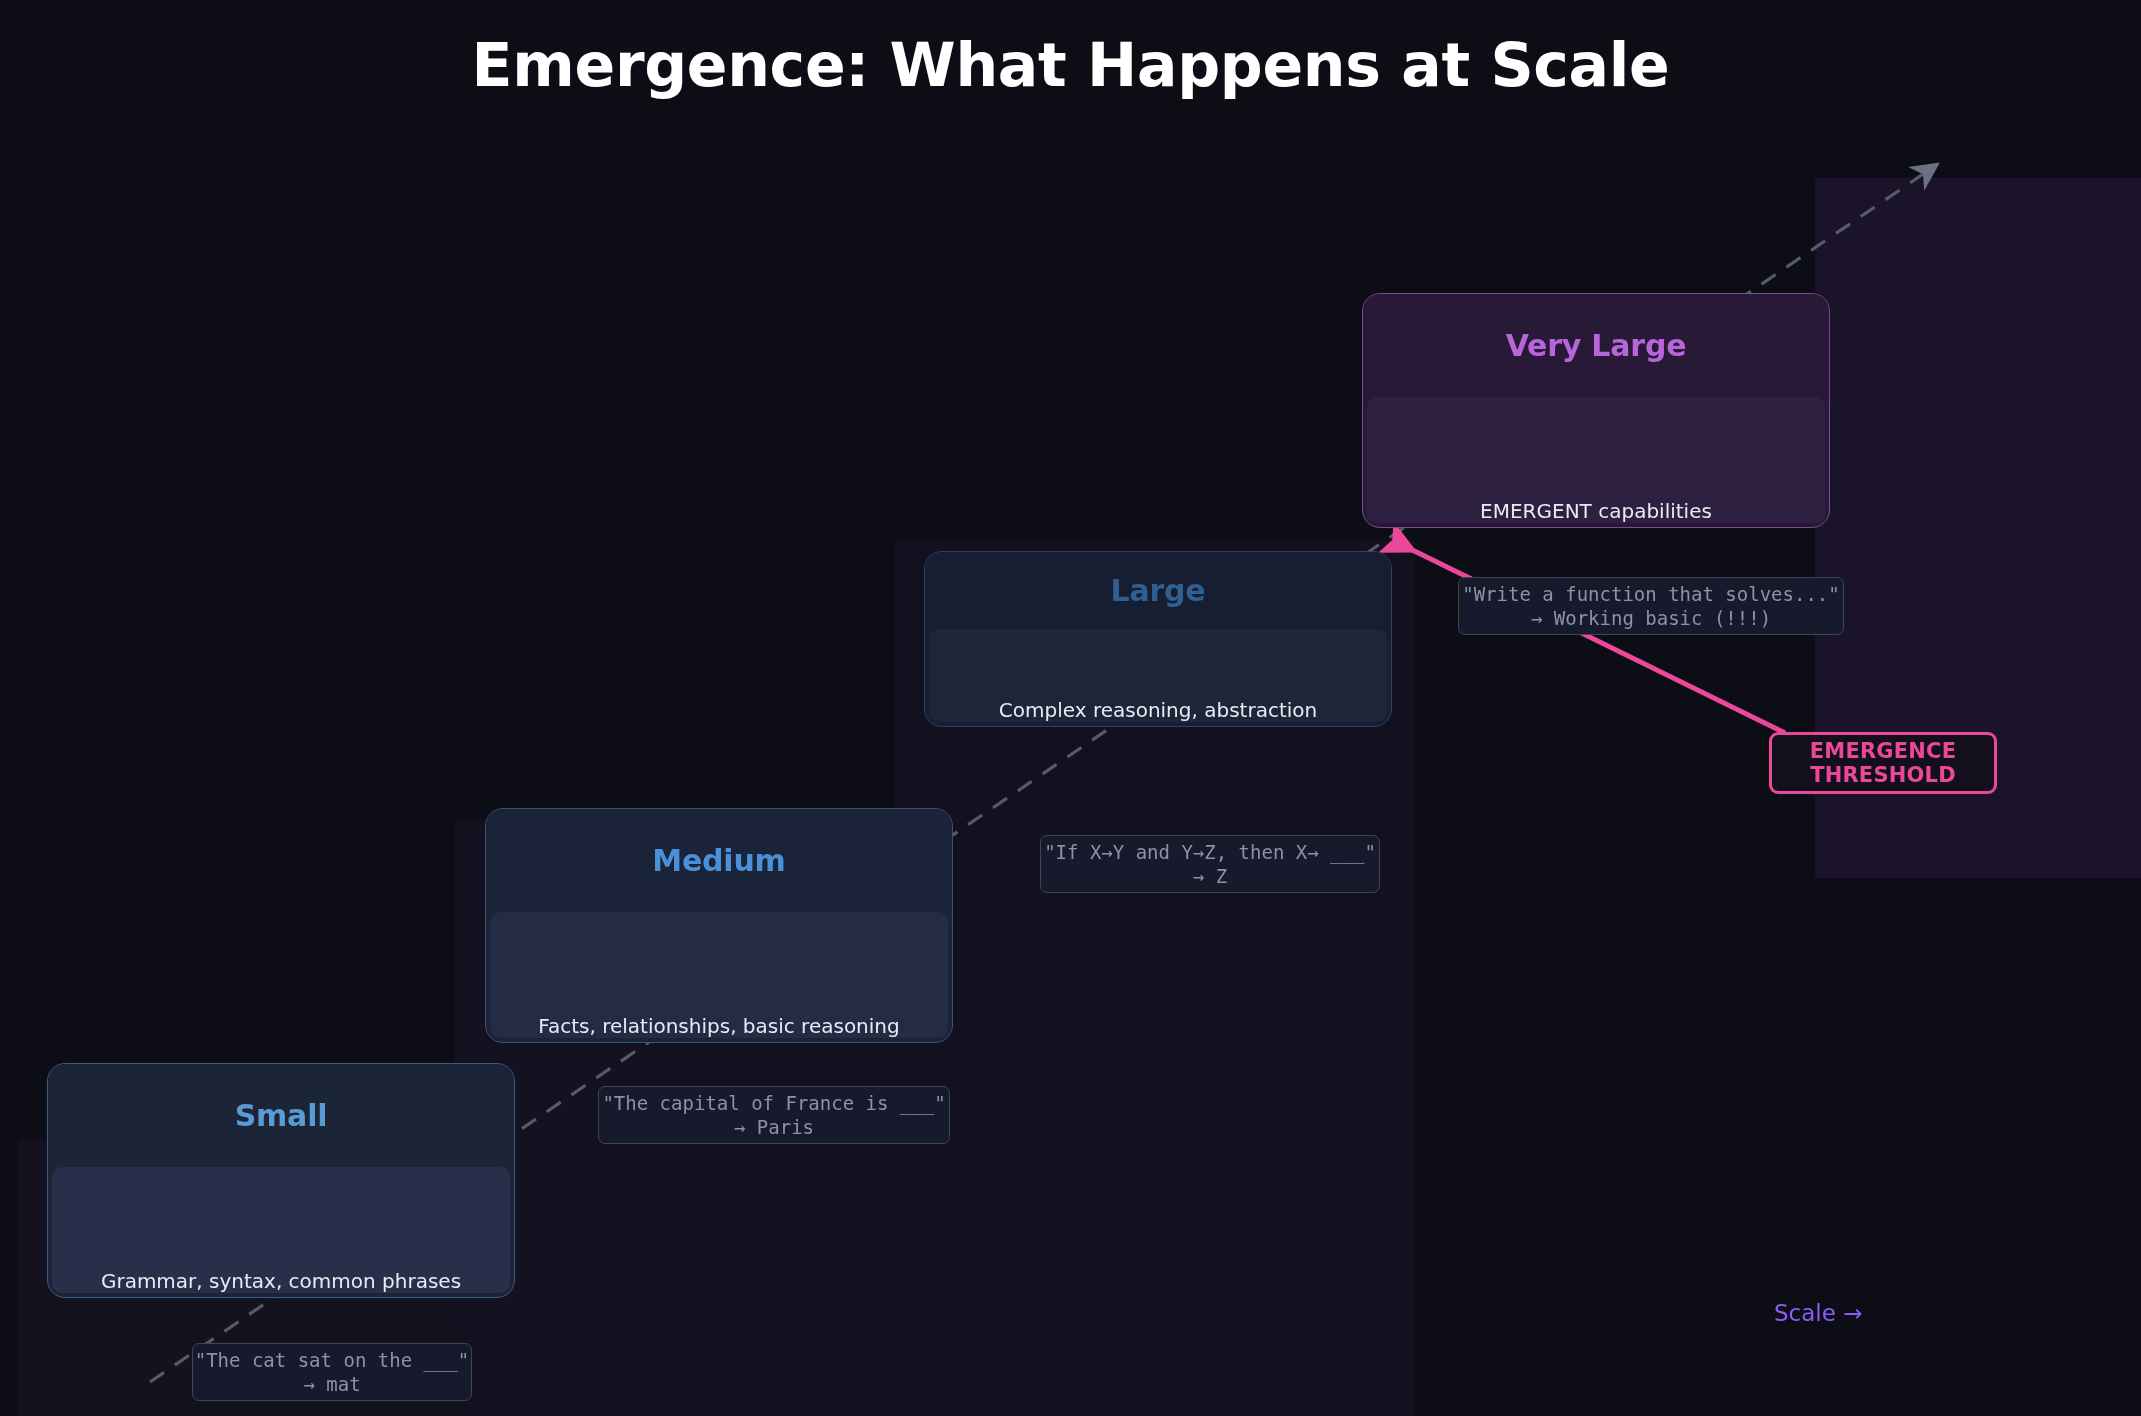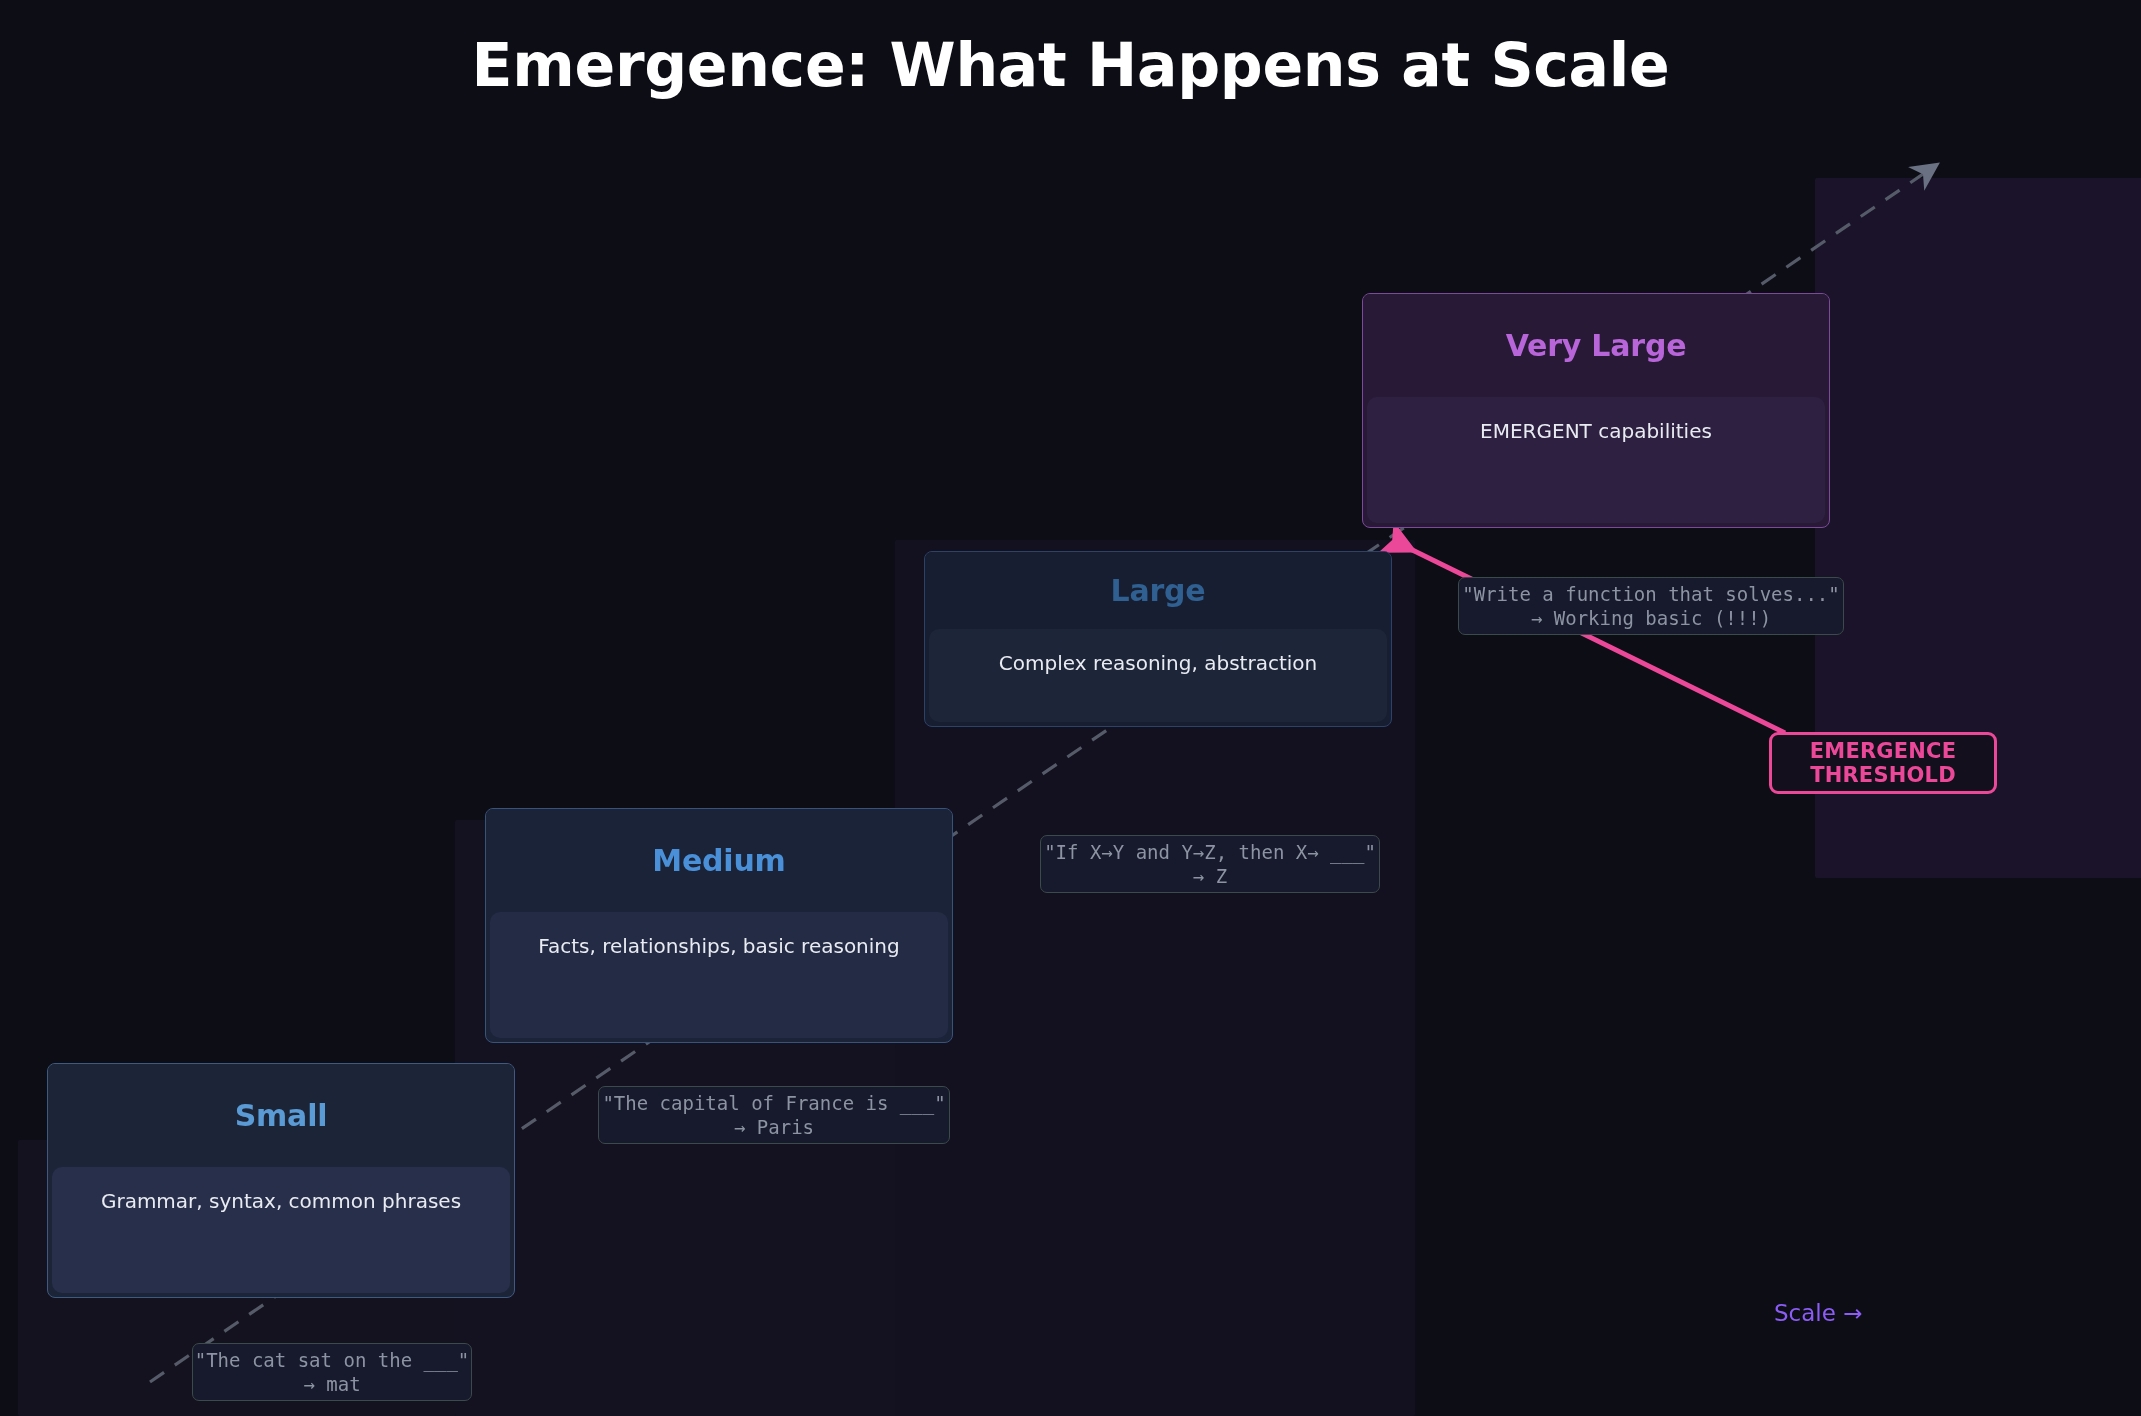--- a/index.html
+++ b/index.html
@@ -43,21 +43,21 @@
     left: 0;
     top: 0;
     width: 2141px;
     height: 1416px;
     pointer-events: none;
   }
 
   
   .tier-card {
     position: absolute;
-    border-radius: 8px;
+    border-radius: 18px;
     border: 1.5px solid;
     box-sizing: border-box;
     overflow: hidden;
     display: flex;
     flex-direction: column;
   }
   .tier-head {
     height: 44%;
     display: flex;
     align-items: center;
@@ -69,20 +69,21 @@
     letter-spacing: -0.2px;
   }
   .tier-body {
     flex: 1;
     margin: 0 4px 4px 4px;
     border-radius: 10px;
     display: flex;
     justify-content: center;
     padding-top: 22px;
     box-sizing: border-box;
+    align-items: flex-end;
   }
   .tier-desc {
     font-size: 20px;
     color: #e9ebf2;
     font-weight: 400;
   }
 
   
   .example-box {
     position: absolute;

